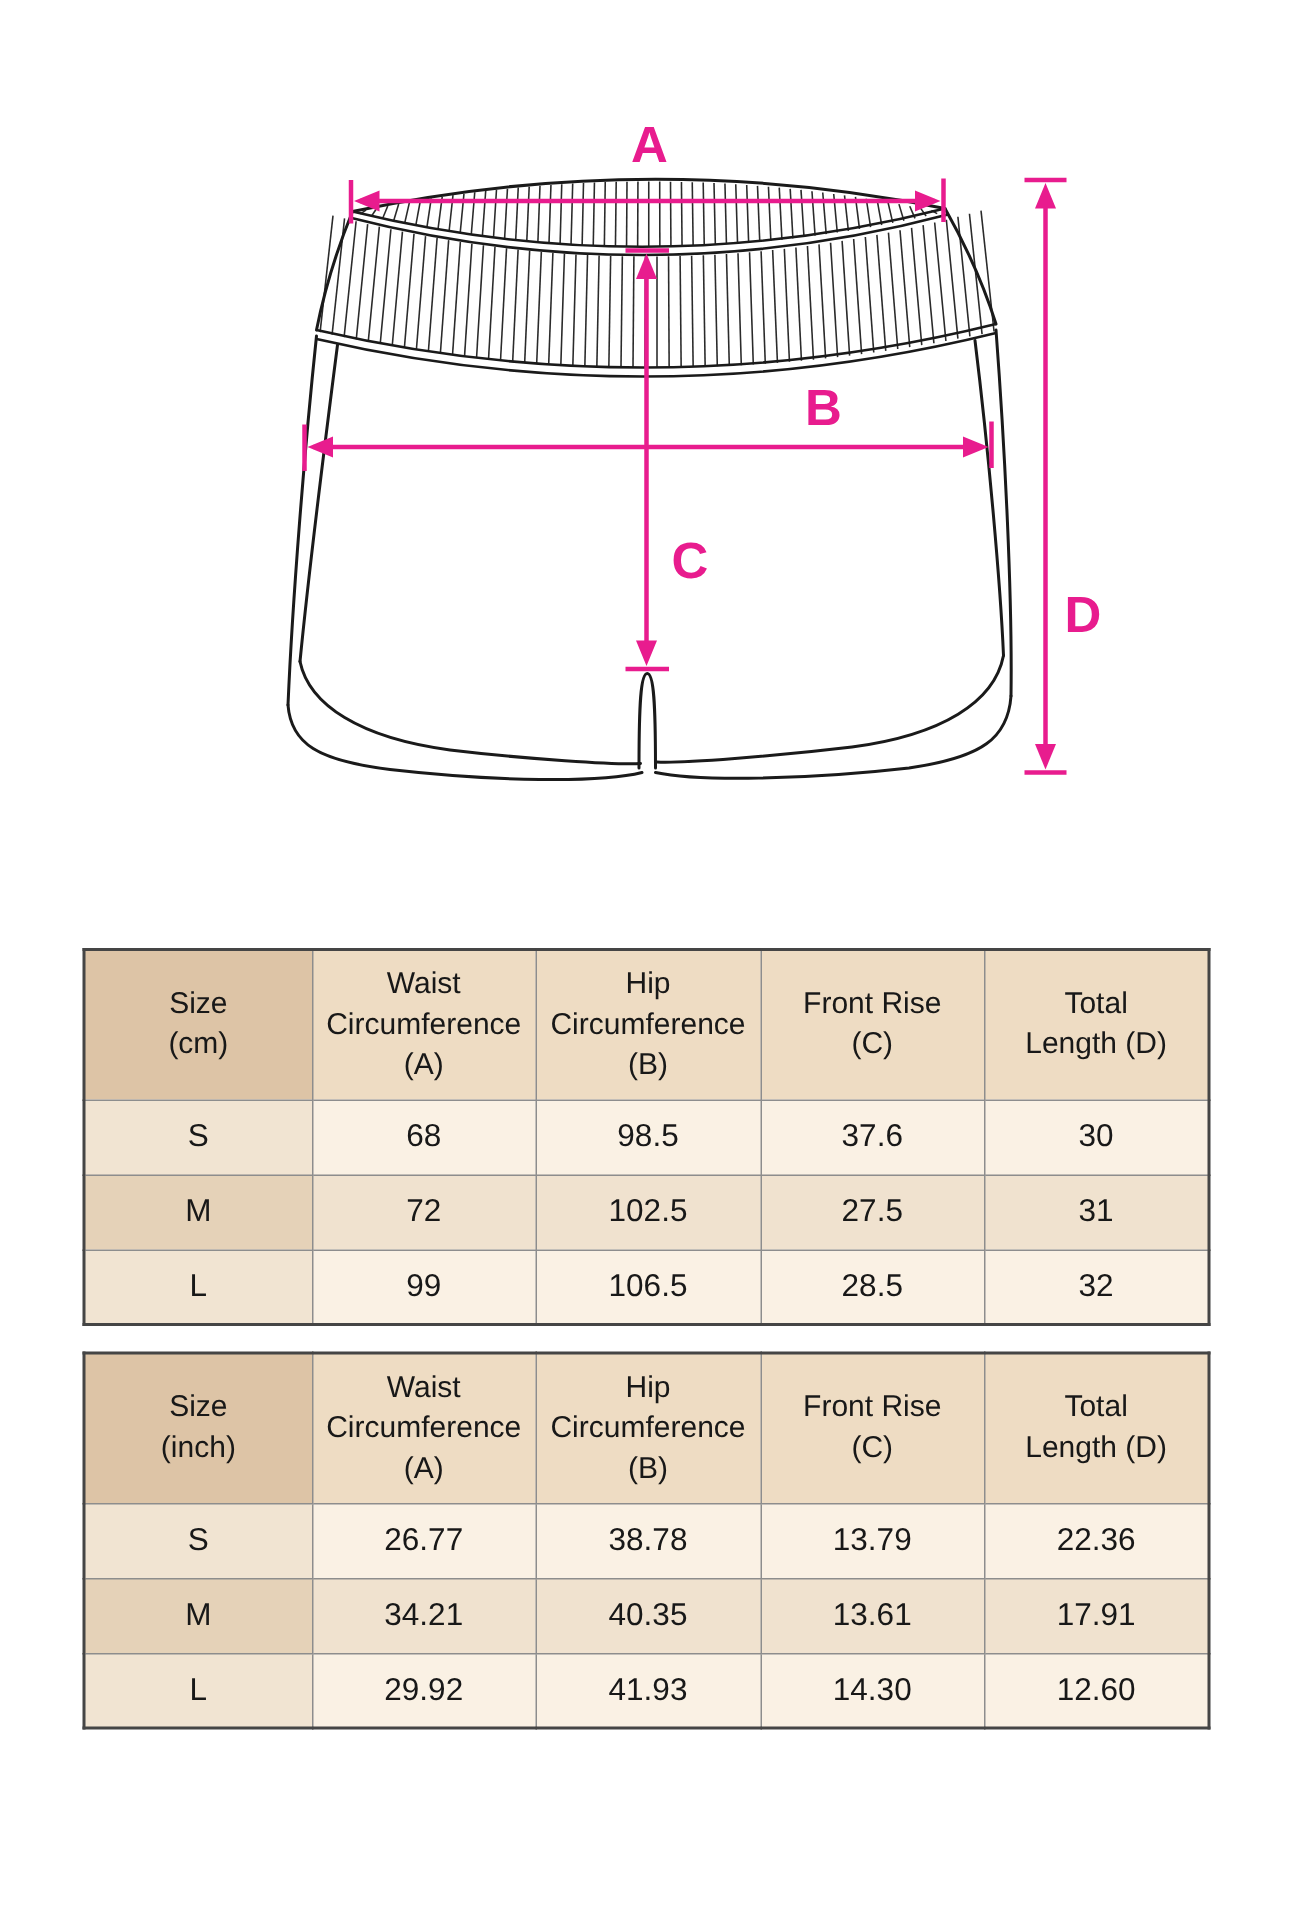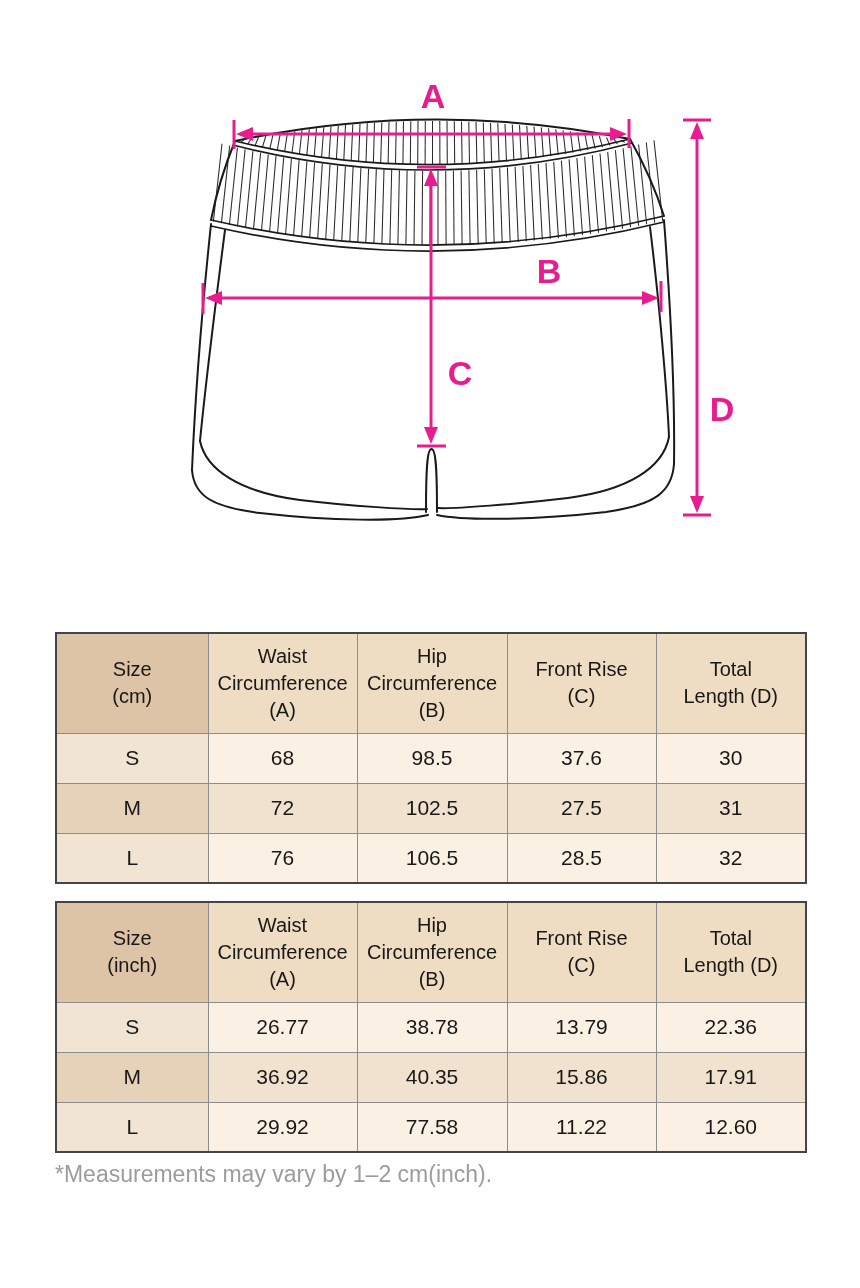--- a/index.html
+++ b/index.html
@@ -255,21 +255,21 @@
         </tr>
         <tr>
           <th class="size-col">M</th>
           <td>72</td>
           <td>102.5</td>
           <td>27.5</td>
           <td>31</td>
         </tr>
         <tr>
           <th class="size-col">L</th>
-          <td>76</td>
+          <td>99</td>
           <td>106.5</td>
           <td>28.5</td>
           <td>32</td>
         </tr>
       </tbody>
   </table>
 
   <table id="table-inch" class="size-table">
     <colgroup>
         <col style="width:152px">
@@ -297,29 +297,28 @@
     <tbody>
         <tr>
           <th class="size-col">S</th>
           <td>26.77</td>
           <td>38.78</td>
           <td>13.79</td>
           <td>22.36</td>
         </tr>
         <tr>
           <th class="size-col">M</th>
-          <td>36.92</td>
+          <td>34.21</td>
           <td>40.35</td>
-          <td>15.86</td>
+          <td>13.61</td>
           <td>17.91</td>
         </tr>
         <tr>
           <th class="size-col">L</th>
           <td>29.92</td>
-          <td>77.58</td>
-          <td>11.22</td>
+          <td>41.93</td>
+          <td>14.30</td>
           <td>12.60</td>
         </tr>
       </tbody>
   </table>
 
-  <div class="footnote">*Measurements may vary by 1–2 cm(inch).</div>
 </div>
 
 </body></html>

